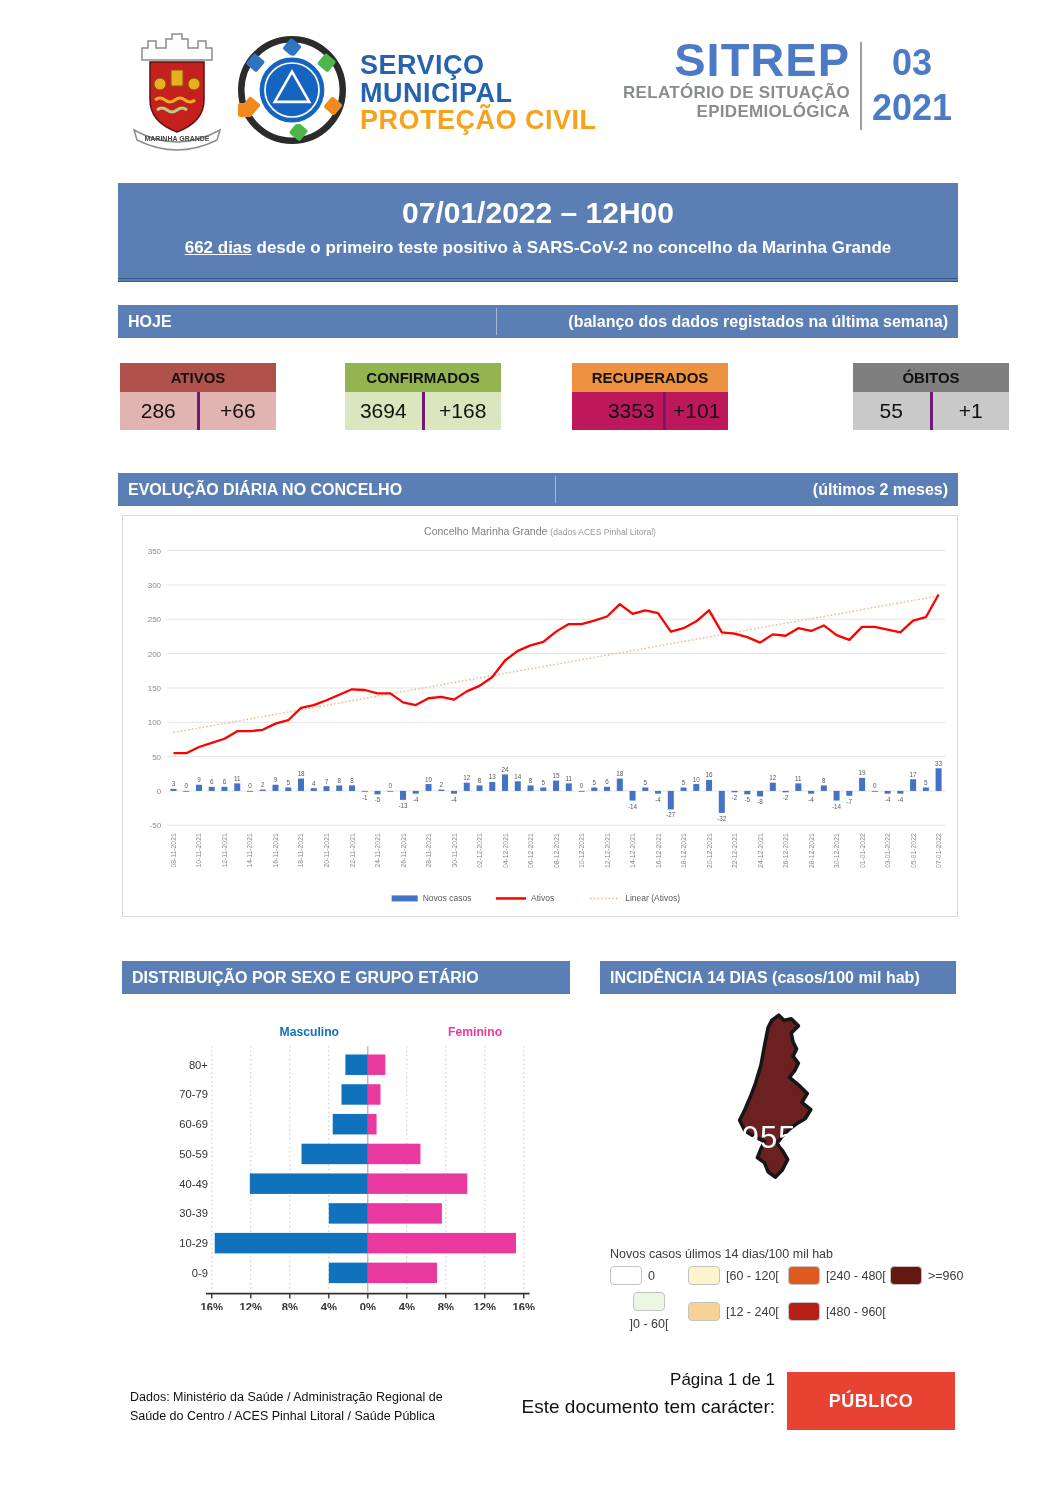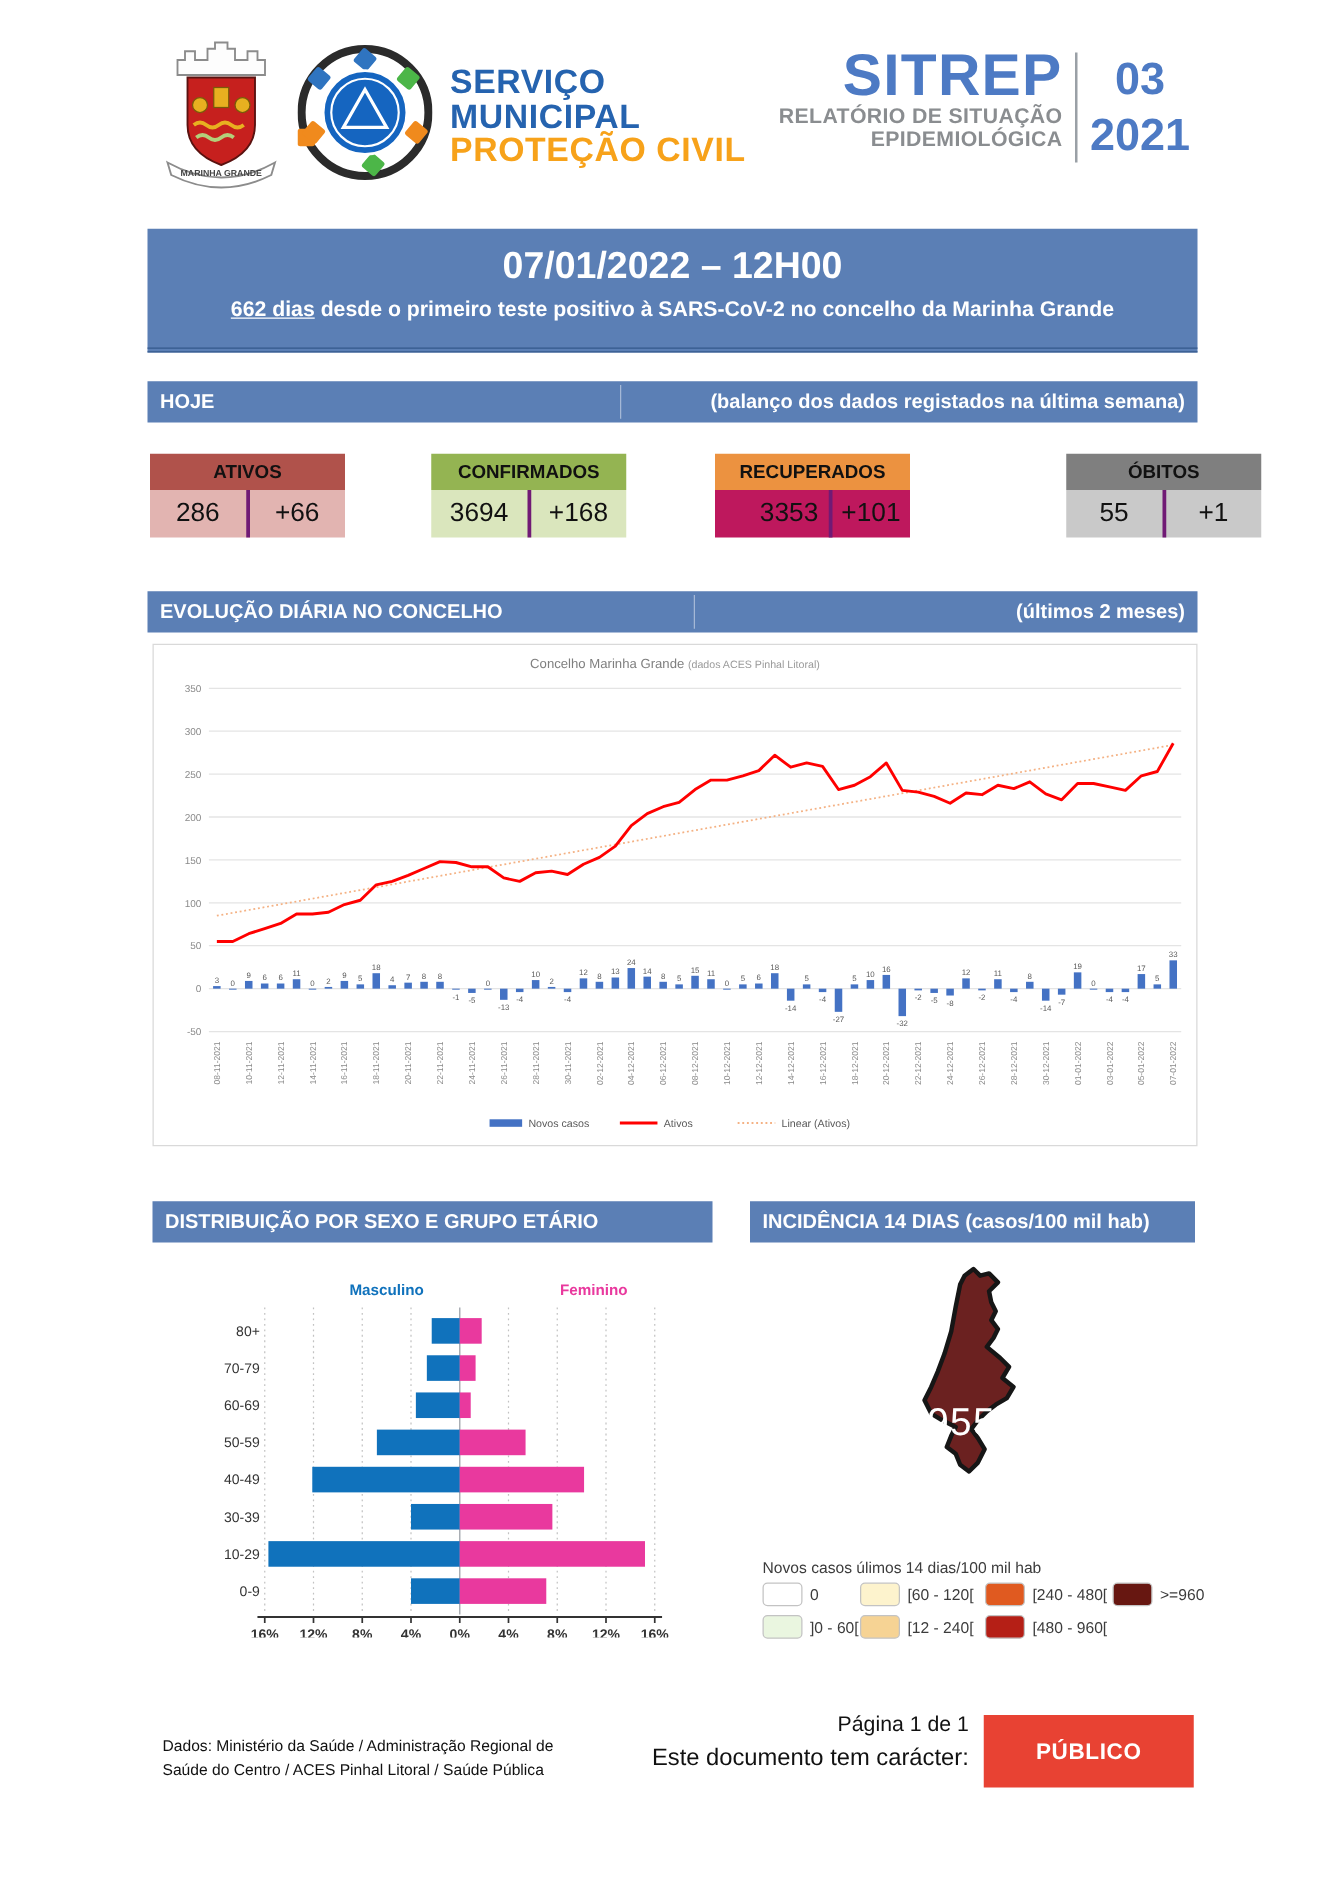--- a/index.html
+++ b/index.html
@@ -439,21 +439,21 @@
           <span>[60 - 120[</span>
         </div>
         <div class="inc-item" style="grid-area: 1 / 3;">
           <span class="swatch" style="background: rgb(224, 90, 32);"></span>
           <span>[240 - 480[</span>
         </div>
         <div class="inc-item" style="grid-area: 1 / 4;">
           <span class="swatch" style="background: rgb(103, 23, 17);"></span>
           <span>&gt;=960</span>
         </div>
-        <div class="inc-item" style="grid-area: 2 / 1;">
+        <div class="inc-item" style="grid-area: 2 / 1; flex-direction: column;">
           <span class="swatch" style="background: rgb(234, 246, 224);"></span>
           <span>]0 - 60[</span>
         </div>
         <div class="inc-item" style="grid-area: 2 / 2;">
           <span class="swatch" style="background: rgb(246, 211, 148);"></span>
           <span>[12 - 240[</span>
         </div>
         <div class="inc-item" style="grid-area: 2 / 3;">
           <span class="swatch" style="background: rgb(181, 31, 22);"></span>
           <span>[480 - 960[</span>

